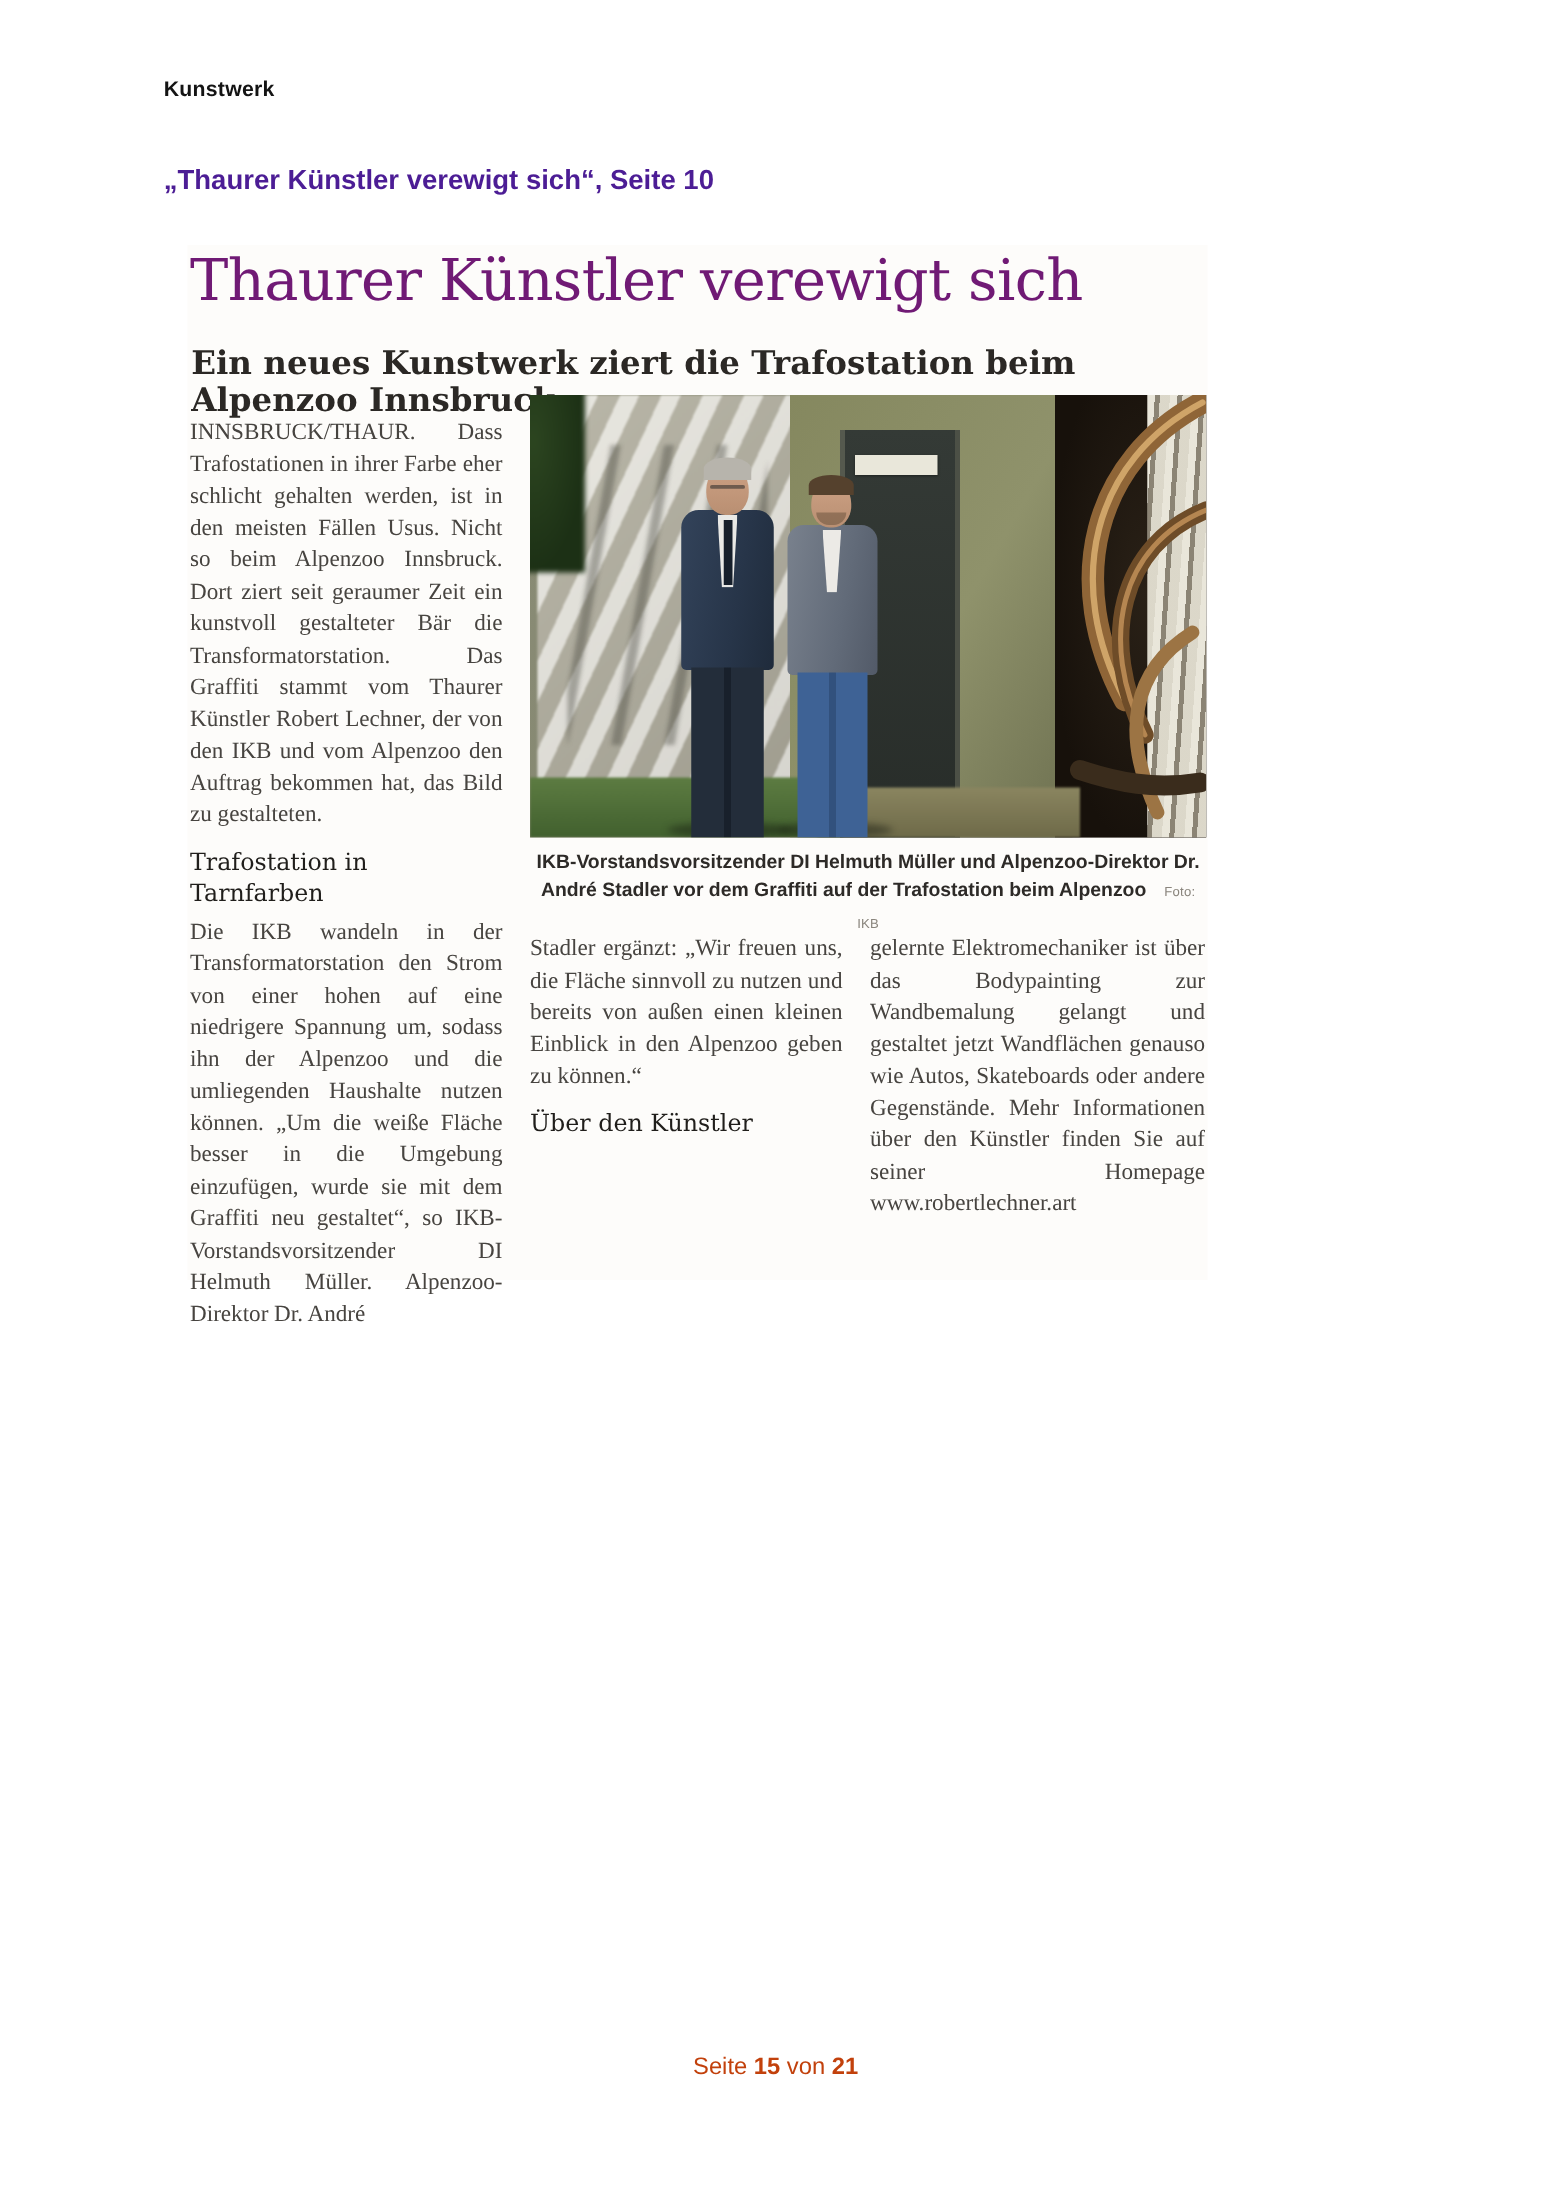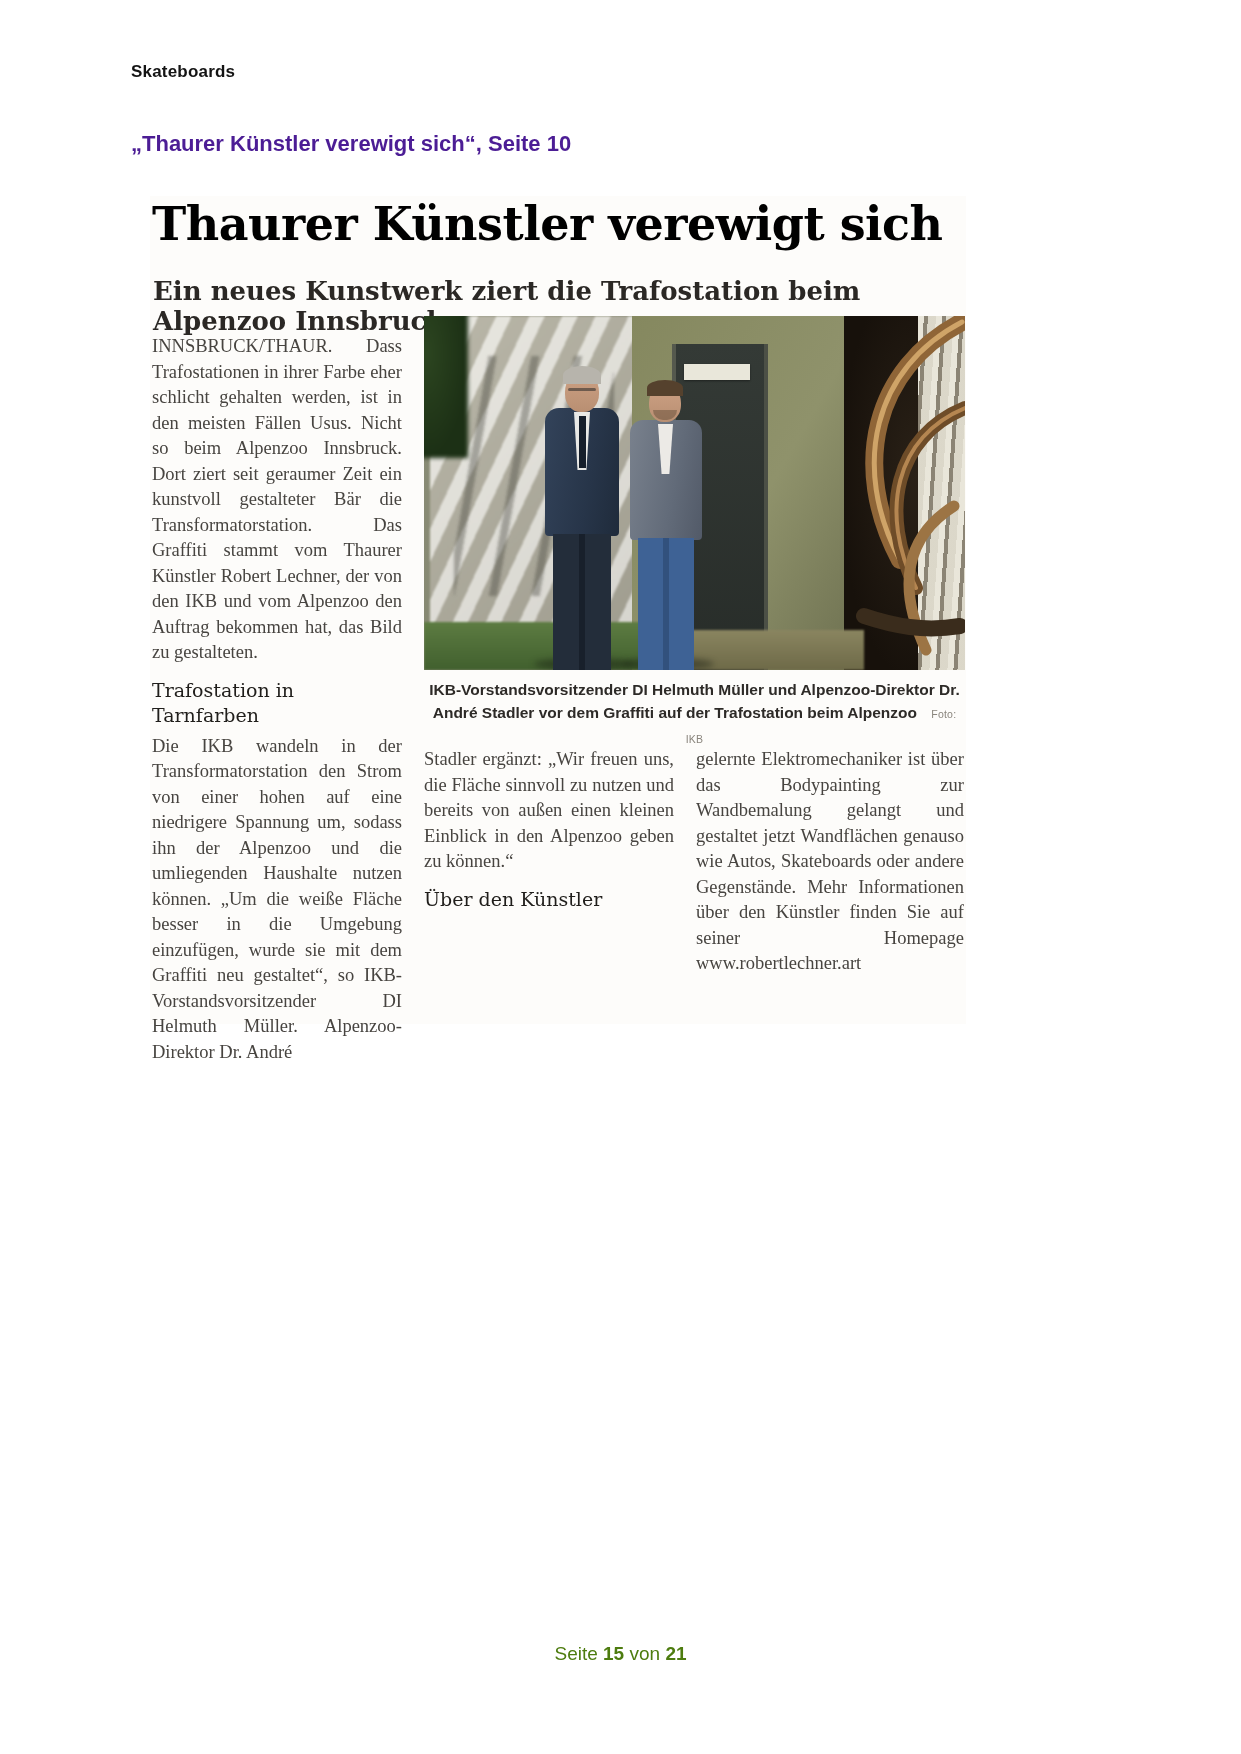--- a/index.html
+++ b/index.html
@@ -15,22 +15,22 @@
   .refline {
     position:absolute; left:131px; top:131px;
     font-size:22px; font-weight:bold; color:#4c1d95;
   }
   .clipping {
     position:absolute; left:150px; top:196px; width:816px; height:828px;
     background:#fdfcfa;
   }
   .headline {
     position:absolute; left:2px; top:4px; width:812px;
-    font-family:"DejaVu Serif", serif; font-weight:bold;
-    font-size:46px; line-height:1.05; color:#000000; letter-spacing:-.5px;
+    font-family:"DejaVu Serif", serif; font-weight:normal;
+    font-size:46px; line-height:1.05; color:#701a75; letter-spacing:-.5px;
     white-space:nowrap;
   }
   .subheadline {
     position:absolute; left:3px; top:80px; width:812px;
     font-family:"DejaVu Serif", serif; font-weight:bold;
     font-size:26px; color:#2b2825;
   }
   .col {
     position:absolute; font-family:"DejaVu Serif", serif;
     font-size:18.5px; line-height:25.5px; color:#474440;
@@ -107,30 +107,30 @@
     position:absolute; left:274px; top:482px; width:541px;
     font-size:15.5px; line-height:23px; font-weight:bold; color:#2d2a27;
     text-align:center;
   }
   .caption .credit {
     font-size:10.5px; font-weight:normal; color:#8a857d; margin-left:10px;
     letter-spacing:.2px;
   }
   .footer {
     position:absolute; left:0; top:1643px; width:1241px; text-align:center;
-    font-size:19px; color:#4d7c0f;
+    font-size:19px; color:#c2410c;
   }
   .footer b { font-weight:bold; }
 </style>
 </head>
 <body>
 
 <div class="sheet">
 
-  <div class="brand">Skateboards</div>
+  <div class="brand">Kunstwerk</div>
   <div class="refline">„Thaurer Künstler verewigt sich“, Seite 10</div>
 
   <section class="clipping">
 
     <h1 class="headline">Thaurer Künstler verewigt sich</h1>
     <div class="subheadline">Ein neues Kunstwerk ziert die Trafostation beim Alpenzoo Innsbruck</div>
 
     <div class="col col-left">
       <p>INNSBRUCK/THAUR. Dass Trafostationen in ihrer Farbe eher schlicht gehalten werden, ist in den meisten Fällen Usus. Nicht so beim Alpenzoo Innsbruck. Dort ziert seit geraumer Zeit ein kunstvoll gestalteter Bär die Transformatorstation. Das Graffiti stammt vom Thaurer Künstler Robert Lechner, der von den IKB und vom Alpenzoo den Auftrag bekommen hat, das Bild zu gestalteten.</p>
       <h3>Trafostation in Tarnfarben</h3>

